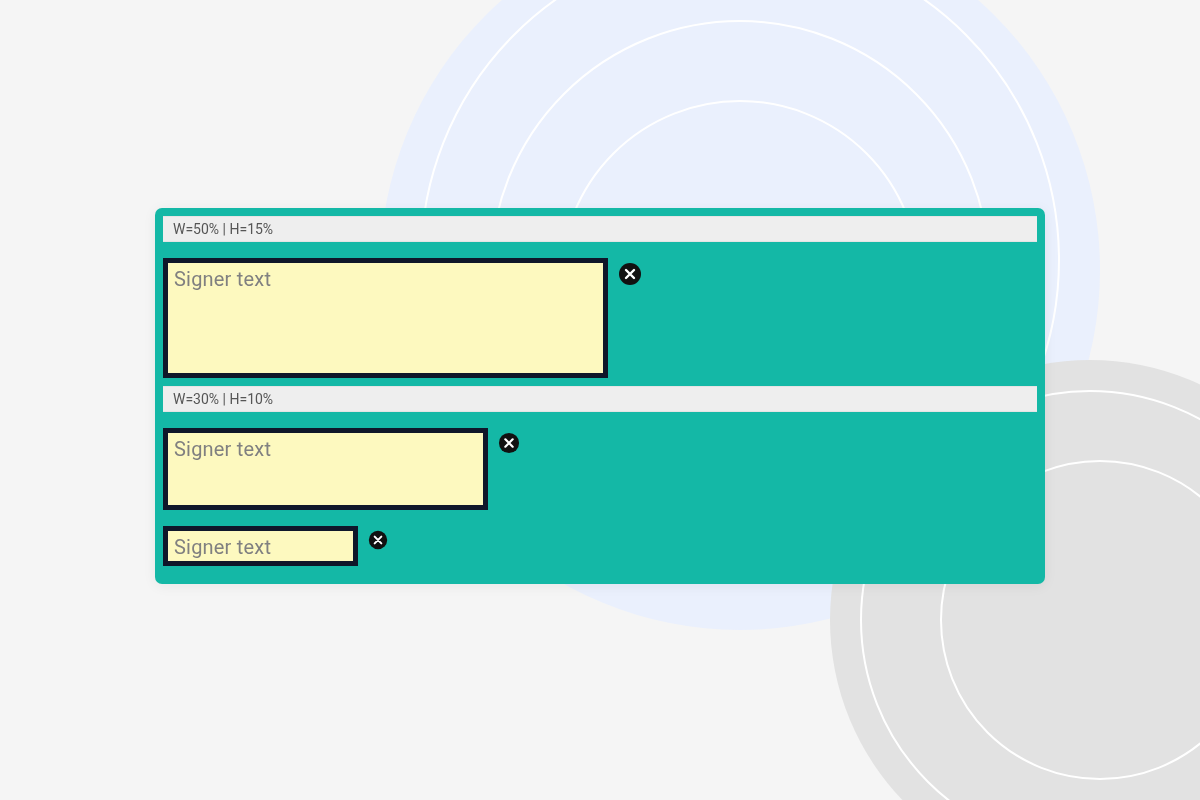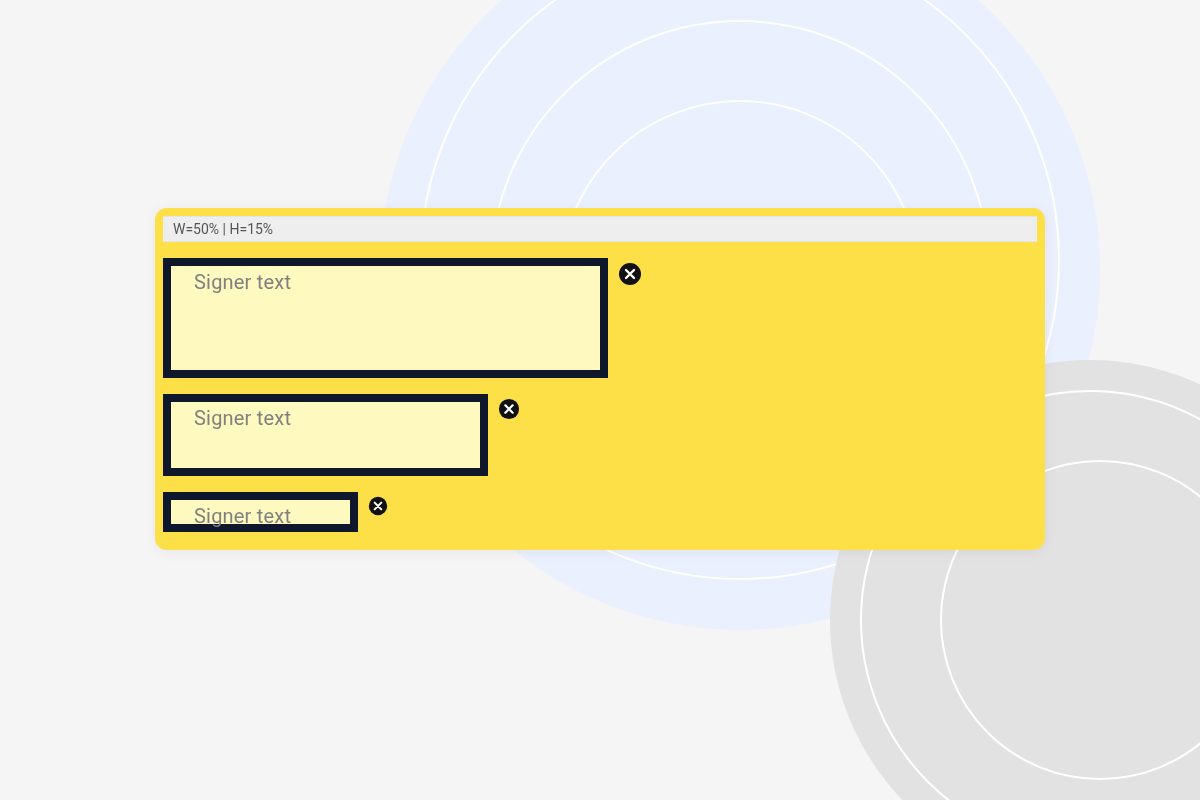--- a/index.html
+++ b/index.html
@@ -34,43 +34,43 @@
       background: #e2e2e2;
       right: -150px; bottom: -80px;
     }
     .ring4 { width: 460px; height: 460px; right: -120px; bottom: -50px; }
     .ring5 { width: 320px; height: 320px; right: -60px; bottom: 20px; }
 
     .card {
       position: absolute;
       top: 208px; left: 155px;
       width: 890px;
-      background: #fde047;
-      border-radius: 12px;
+      background: #14b8a6;
+      border-radius: 7px;
       box-shadow: 0 2px 14px rgba(0,0,0,0.06);
       z-index: 2;
       padding-bottom: 10px;
     }
     .dims-bar {
       background: #eeeeee;
       border: 1px solid #e4e4e4;
       border-left: none; border-right: none;
       margin: 8px 8px 0 8px;
       padding: 4px 10px;
       font-size: 14px;
       color: #555;
     }
     .field-row {
       position: relative;
       margin: 16px 8px 8px 8px;
     }
     .signer-box {
       background: #fdf9bf;
-      border: 8px solid #0f172a;
-      padding: 4px 6px 6px 23px;
+      border: 5px solid #0f172a;
+      padding: 4px 6px 6px 6px;
       display: inline-block;
       vertical-align: top;
     }
     .signer-box .ph {
       color: #808080;
       font-size: 20px;
       letter-spacing: .2px;
     }
     .box1 { width: 445px; height: 120px; }
     .box2 { width: 325px; height: 82px; }
@@ -111,20 +111,21 @@
     <button class="close-btn c1">
       <span>
         <svg width="24" height="24" viewBox="0 0 24 24">
             <circle cx="12" cy="12" r="11" fill="#111"></circle>
             <path d="M8 8 L16 16 M16 8 L8 16" stroke="#fff" stroke-width="2.4" stroke-linecap="round"></path>
           </svg>
       </span>
     </button>
   </div>
 
+  <div class="dims-bar">W=30% | H=10%</div>
   <div class="field-row">
     <div class="signer-box box2">
       <span class="ph">Signer text</span>
     </div>
     <button class="close-btn c2">
       <span>
         <svg width="22" height="22" viewBox="0 0 24 24">
             <circle cx="12" cy="12" r="11" fill="#111"></circle>
             <path d="M8 8 L16 16 M16 8 L8 16" stroke="#fff" stroke-width="2.4" stroke-linecap="round"></path>
           </svg>

